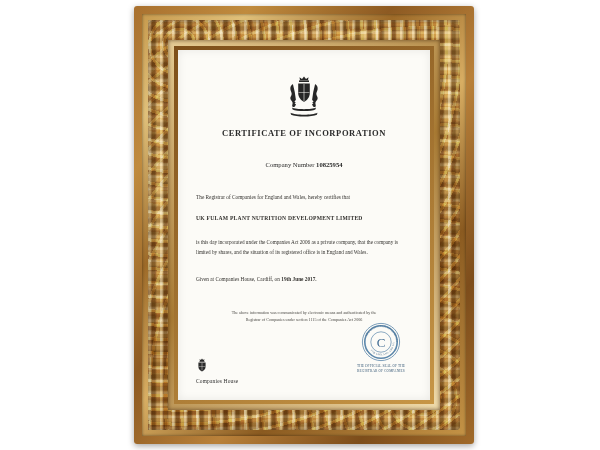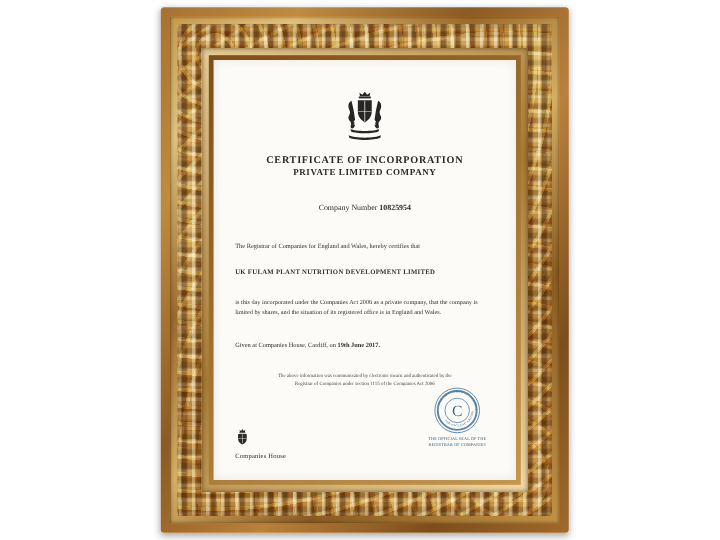--- a/index.html
+++ b/index.html
@@ -236,21 +236,20 @@
               <path d="M14.5 18.4 h11 v.5 h-11 Z" fill="#fcfbf7"></path>
 
               <path d="M8 33.5 c4 2.2 20 2.2 24 0 l-.6 2.1 c-4 2 -18.8 2 -22.8 0 Z"></path>
               <path d="M6.5 38.8 c5 2.6 22 2.6 27 0 l-.6 2 c-5 2.4 -20.8 2.4 -25.8 0 Z"></path>
             </g>
           </svg>
         </div>
 
         <div class="cert-title">
           <div class="l1">CERTIFICATE OF INCORPORATION</div>
-          <div class="l3">PRIVATE LIMITED COMPANY</div>
         </div>
 
         <div class="company-number">
           <span>Company Number</span>
           <b>10825954</b>
         </div>
 
         <div class="body-block">
           <div>The Registrar of Companies for England and Wales, hereby certifies that</div>
           <div class="company-name">UK FULAM PLANT NUTRITION DEVELOPMENT LIMITED</div>

